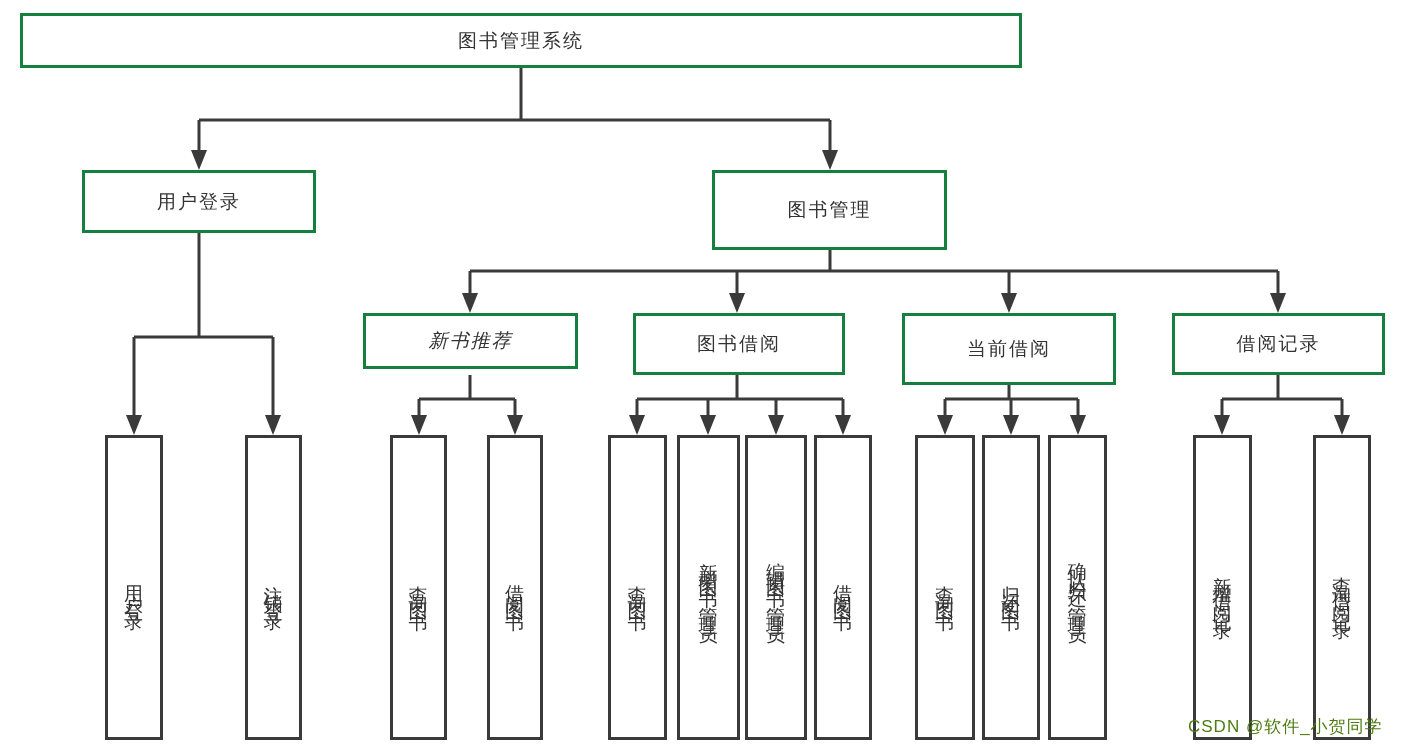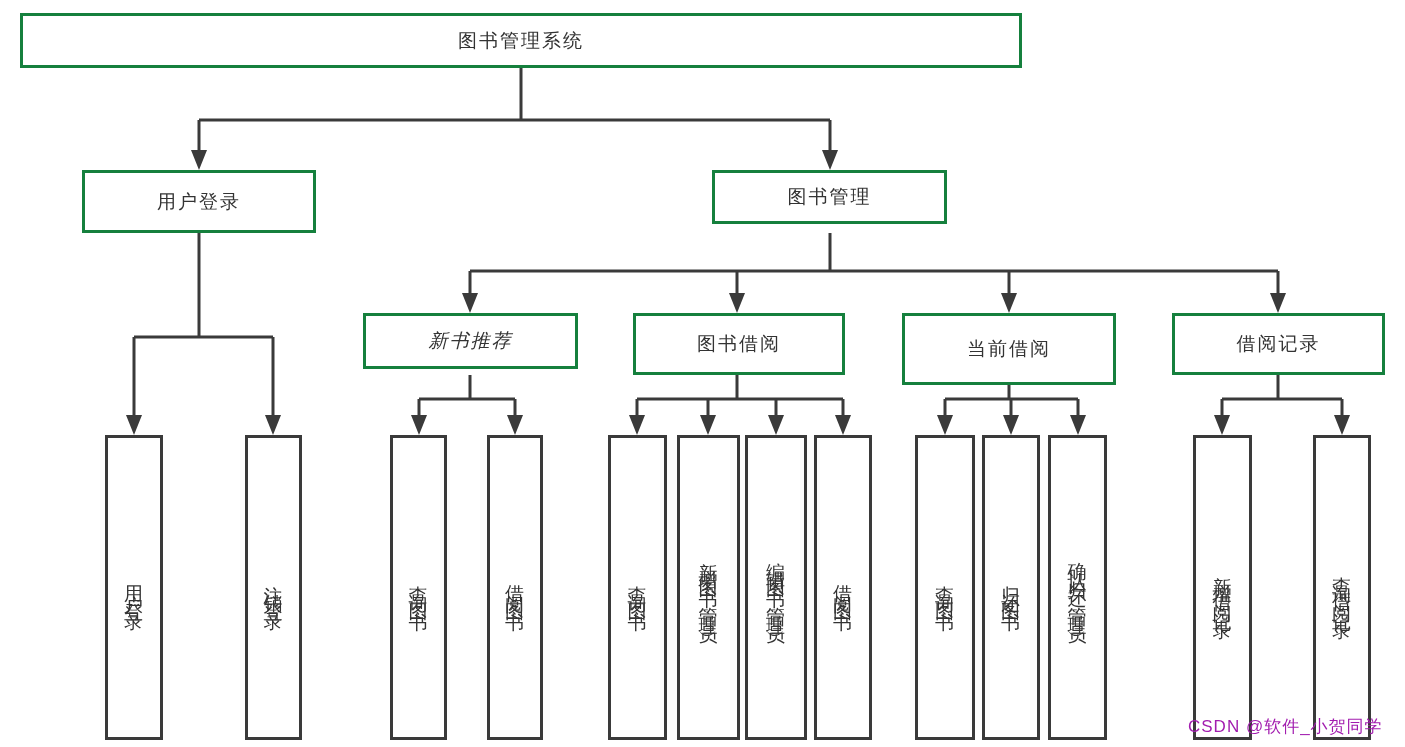--- a/index.html
+++ b/index.html
@@ -46,21 +46,21 @@
     text-orientation: mixed;
     letter-spacing: 9px;
     line-height: 1;
     white-space: nowrap;
   }
   #watermark {
     position: absolute;
     left: 1188px;
     top: 715px;
     font-size: 17px;
-    color: #a21caf;
+    color: #4d7c0f;
     letter-spacing: 1px;
     z-index: 5;
     white-space: nowrap;
   }
 </style>
 </head>
 <body>
 
 <div id="stage">
 
@@ -104,21 +104,21 @@
     </g>
   </svg>
 
   <div class="node" style="left:20px; top:13px; width:1002px; height:55px;">
     <span>图书管理系统</span>
   </div>
 
   <div class="node" style="left:82px; top:170px; width:234px; height:63px;">
     <span>用户登录</span>
   </div>
-  <div class="node" style="left:712px; top:170px; width:235px; height:54px;">
+  <div class="node" style="left:712px; top:170px; width:235px; height:80px;">
     <span>图书管理</span>
   </div>
 
   <div class="node" style="left:363px; top:313px; width:215px; height:56px;font-style:italic;">
     <span>新书推荐</span>
   </div>
   <div class="node" style="left:633px; top:313px; width:212px; height:62px;text-align:right;">
     <span>图书借阅</span>
   </div>
   <div class="node" style="left:902px; top:313px; width:214px; height:72px;">

